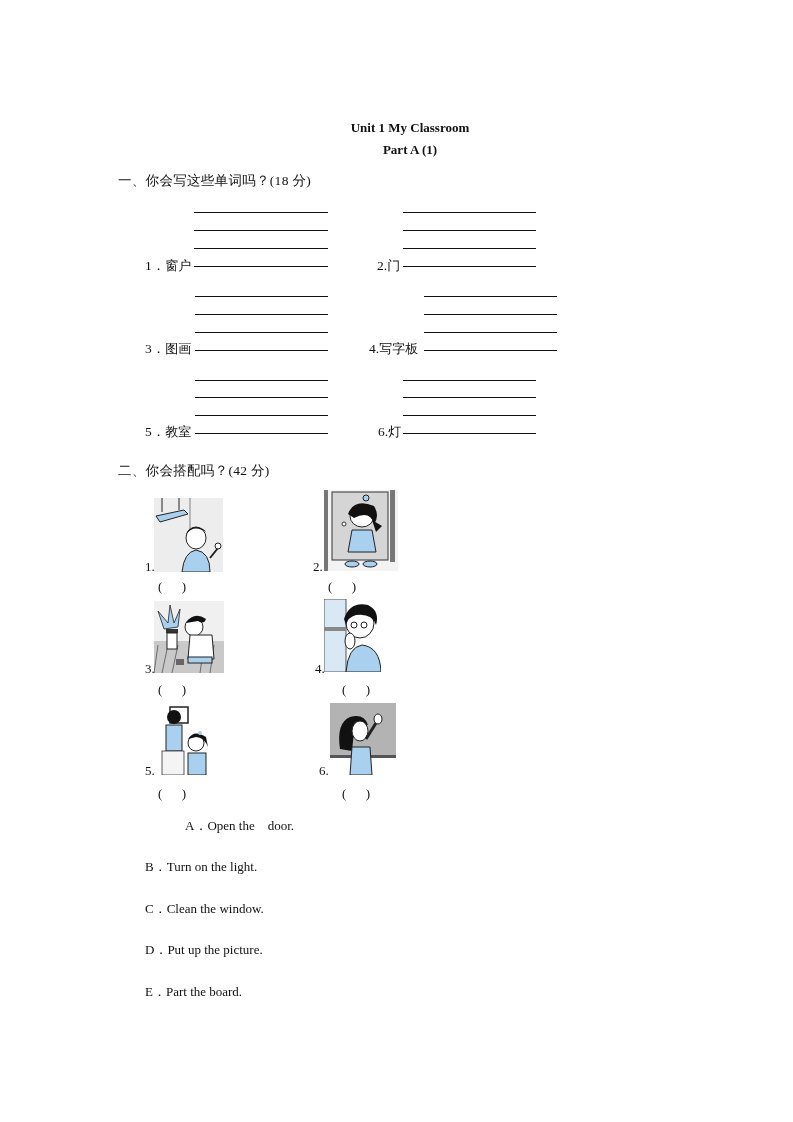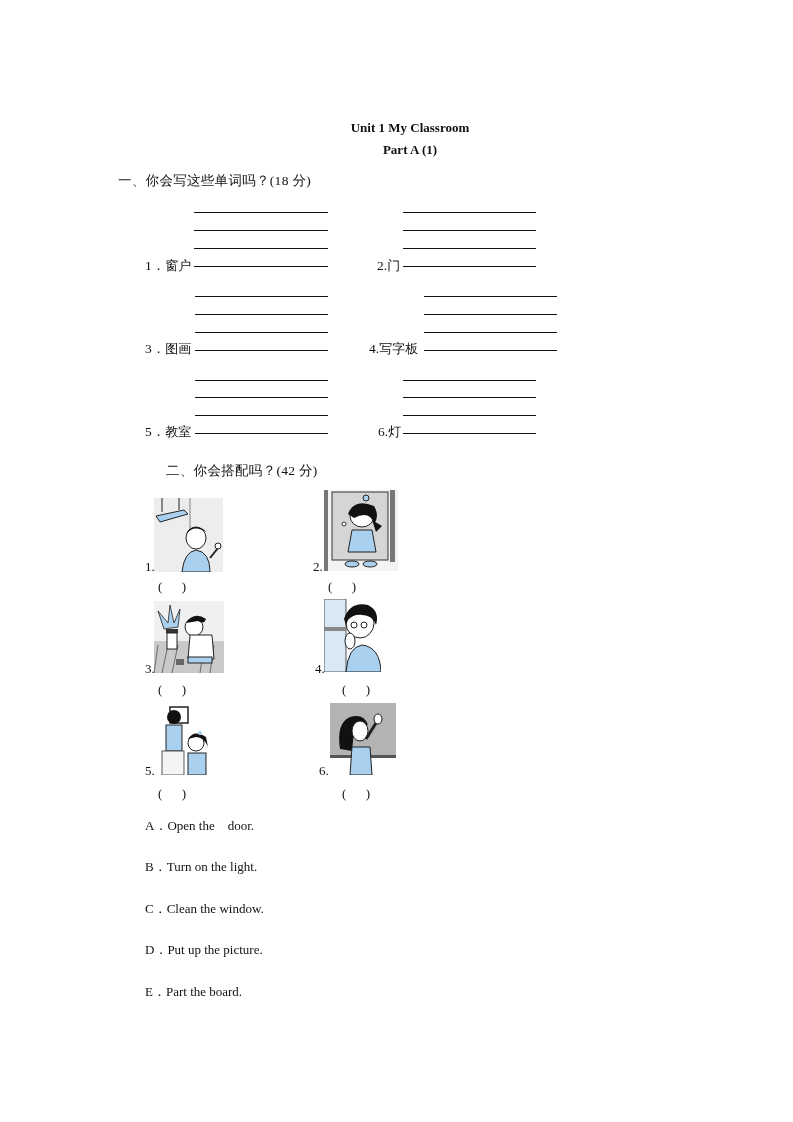--- a/index.html
+++ b/index.html
@@ -68,21 +68,21 @@
 </div>
 
 <div>
   <div class="abs line" style="left:403px; top:380px; width:133px;"></div>
   <div class="abs line" style="left:403px; top:397px; width:133px;"></div>
   <div class="abs line" style="left:403px; top:415px; width:133px;"></div>
   <div class="abs wlabel" style="left:378px; top:423px;"><span class="n">6.</span><span>灯</span></div>
   <div class="abs line" style="left:403px; top:433px; width:133px;"></div>
 </div>
 
-<div class="abs section" style="top:462px;margin-left:48px;">
+<div class="abs section" style="top:462px;">
   <span>二、你会搭配吗？</span><span class="num">(42 分)</span>
 </div>
 
 <div class="abs pnum" style="left:145px; top:559px;">1.</div>
 <div class="abs pic" style="left:154px; top:498px; width:69px; height:74px;">
   <svg width="69" height="74" viewBox="0 0 69 74">
     <rect width="69" height="74" fill="#ededed"></rect>
     <line x1="8" y1="0" x2="8" y2="14" stroke="#222" stroke-width="1"></line>
     <line x1="25" y1="0" x2="25" y2="12" stroke="#222" stroke-width="1"></line>
     <polygon points="2,18 30,12 34,16 6,24" fill="#a9d0ee" stroke="#222" stroke-width="1"></polygon>
@@ -179,17 +179,17 @@
     <rect x="0" y="52" width="66" height="3" fill="#555"></rect>
     <path d="M10,46 Q6,20 20,14 Q34,10 38,22 Q30,20 24,28 L22,48 Z" fill="#111"></path>
     <ellipse cx="30" cy="28" rx="8" ry="10" fill="#fff" stroke="#222"></ellipse>
     <path d="M36,36 L46,20" stroke="#222" stroke-width="3"></path>
     <ellipse cx="48" cy="16" rx="4" ry="5" fill="#fff" stroke="#222"></ellipse>
     <path d="M20,72 L22,44 L40,44 L42,72 Z" fill="#a9d0ee" stroke="#222"></path>
   </svg>
 </div>
 <div class="abs paren" style="left:342px; top:786px;">(      )</div>
 
-<div class="abs opt" style="top:817px;">A．Open the    door.</div>
+<div class="abs opt" style="top:817px;margin-left:40px;">A．Open the    door.</div>
 <div class="abs opt" style="top:858px;">B．Turn on the light.</div>
 <div class="abs opt" style="top:900px;">C．Clean the window.</div>
 <div class="abs opt" style="top:941px;">D．Put up the picture.</div>
 <div class="abs opt" style="top:983px;">E．Part the board.</div>
 
 </body></html>

